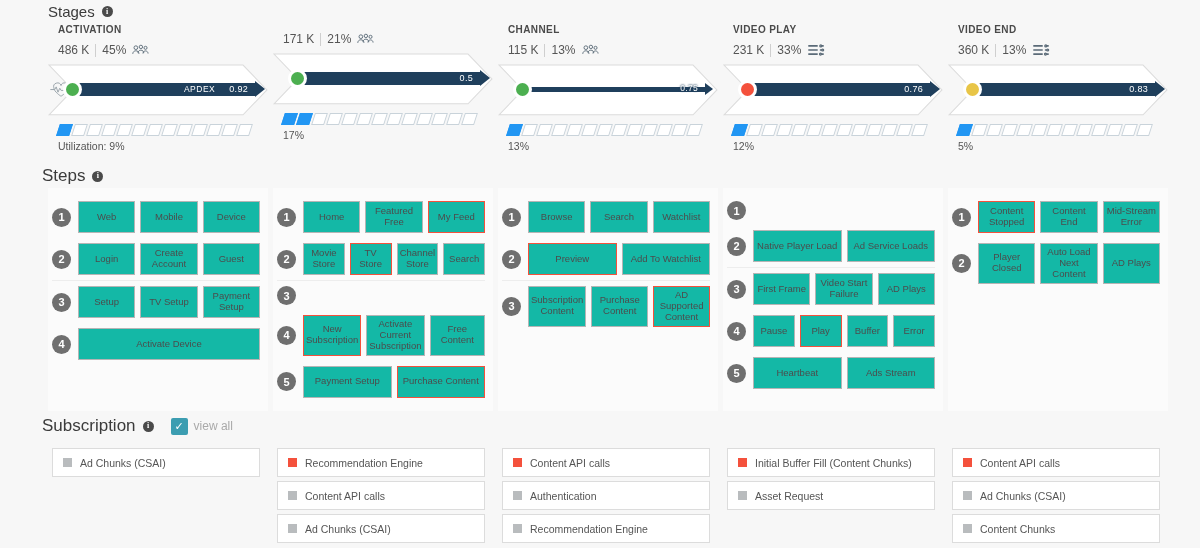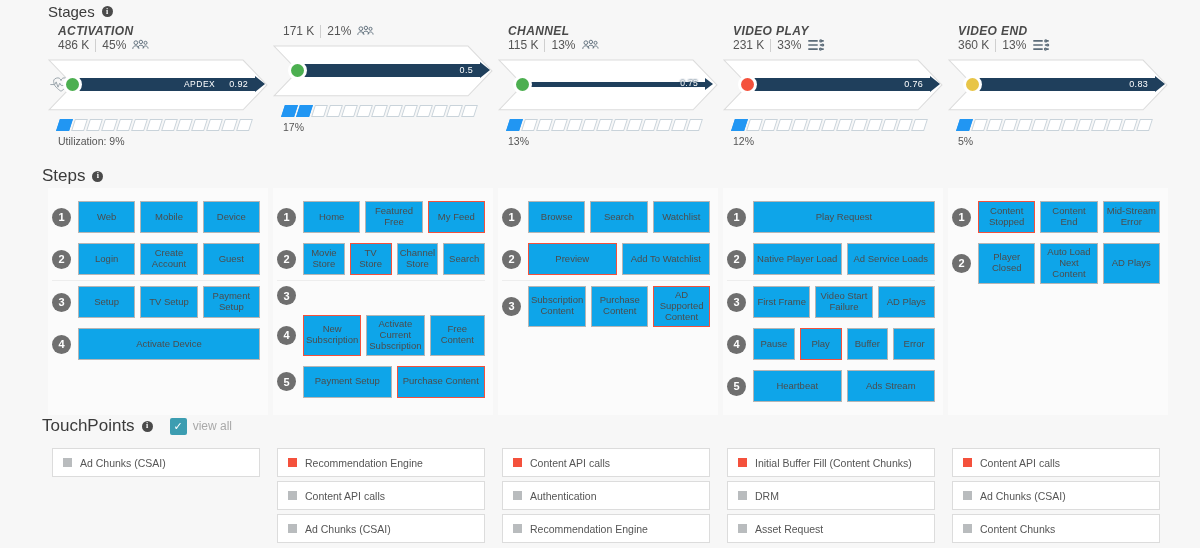--- a/index.html
+++ b/index.html
@@ -39,22 +39,22 @@
     gap:5px;
     padding-left:48px;
   }
 
   
   #stages-title { position:absolute; left:48px; top:3px; }
   #stages-row   { position:absolute; left:0; top:24px; }
 
   .stage-head { padding-left:10px; }
   .stage-name {
-    font-size:12px; letter-spacing:.4px; font-weight:bold;
-    color:#4a4a4a; margin-bottom:0;font-style:italic;
+    font-size:10px; letter-spacing:.4px; font-weight:bold;
+    color:#4a4a4a; margin-bottom:8px;
   }
   .stage-metrics {
     display:flex; align-items:center; gap:6px;
     font-size:12px; color:#555;
   }
   .stage-metrics .divider {
     width:1px; height:13px; background:#cfcfcf;
   }
   .metric-icon { display:inline-flex; align-items:center; color:#5b6b78; }
 
@@ -126,21 +126,21 @@
   .step-row.sep { border-top:1px solid #ededed; }
   .step-num {
     width:19px; height:19px; border-radius:50%;
     background:#6f6f6f; color:#fff;
     font-size:11px; font-weight:bold;
     display:flex; align-items:center; justify-content:center;
     flex:0 0 auto;
   }
   .step-btns { display:flex; gap:5px; flex:1 1 auto; }
   .step-btn {
-    border:1.5px solid #b5b5b5; background:#0ea5e9;
+    border:1.5px solid #b5b5b5; background:#14b8a6;
     font-size:9.5px; color:#4c4c4c; text-align:center;
     line-height:1.15;
     min-height:32px; flex:1 1 0;
     display:flex; align-items:center; justify-content:center;
     padding:3px 2px;
   }
   .step-btn.alert { border-color:#f4513c; }
 
   
   #tp-title { position:absolute; left:42px; top:416px; }
@@ -524,23 +524,20 @@
         <div class="step-btns">
           <div class="step-btn">Subscription Content</div>
           <div class="step-btn">Purchase Content</div>
           <div class="step-btn alert">AD Supported Content</div>
         </div>
       </div>
     </div>
     <div class="steps-panel">
       <div class="step-row">
         <span class="step-num">1</span>
-        <div class="step-btns">
-          <div class="step-btn">Play Request</div>
-        </div>
       </div>
       <div class="step-row">
         <span class="step-num">2</span>
         <div class="step-btns">
           <div class="step-btn">Native Player Load</div>
           <div class="step-btn">Ad Service Loads</div>
         </div>
       </div>
       <div class="step-row sep">
         <span class="step-num">3</span>
@@ -581,21 +578,21 @@
         <div class="step-btns">
           <div class="step-btn">Player Closed</div>
           <div class="step-btn">Auto Load Next Content</div>
           <div class="step-btn">AD Plays</div>
         </div>
       </div>
     </div>
   </div>
 
 <div class="section-title big" id="tp-title">
-  <span>TouchPoints</span>
+  <span>Subscription</span>
   <span class="info-icon">i</span>
   <span class="viewall">
     <span class="checkbox">✓</span>
     <span class="viewall-label">view all</span>
   </span>
 </div>
 <div class="cols" id="tp-row">
     <div class="tp-panel">
       <div class="tp-item">
         <span class="tp-swatch" style="background:#b9bcbe"></span>
@@ -630,24 +627,20 @@
         <span>Recommendation Engine</span>
       </div>
     </div>
     <div class="tp-panel">
       <div class="tp-item">
         <span class="tp-swatch" style="background:#f4513c"></span>
         <span>Initial Buffer Fill (Content Chunks)</span>
       </div>
       <div class="tp-item">
         <span class="tp-swatch" style="background:#b9bcbe"></span>
-        <span>DRM</span>
-      </div>
-      <div class="tp-item">
-        <span class="tp-swatch" style="background:#b9bcbe"></span>
         <span>Asset Request</span>
       </div>
     </div>
     <div class="tp-panel">
       <div class="tp-item">
         <span class="tp-swatch" style="background:#f4513c"></span>
         <span>Content API calls</span>
       </div>
       <div class="tp-item">
         <span class="tp-swatch" style="background:#b9bcbe"></span>

